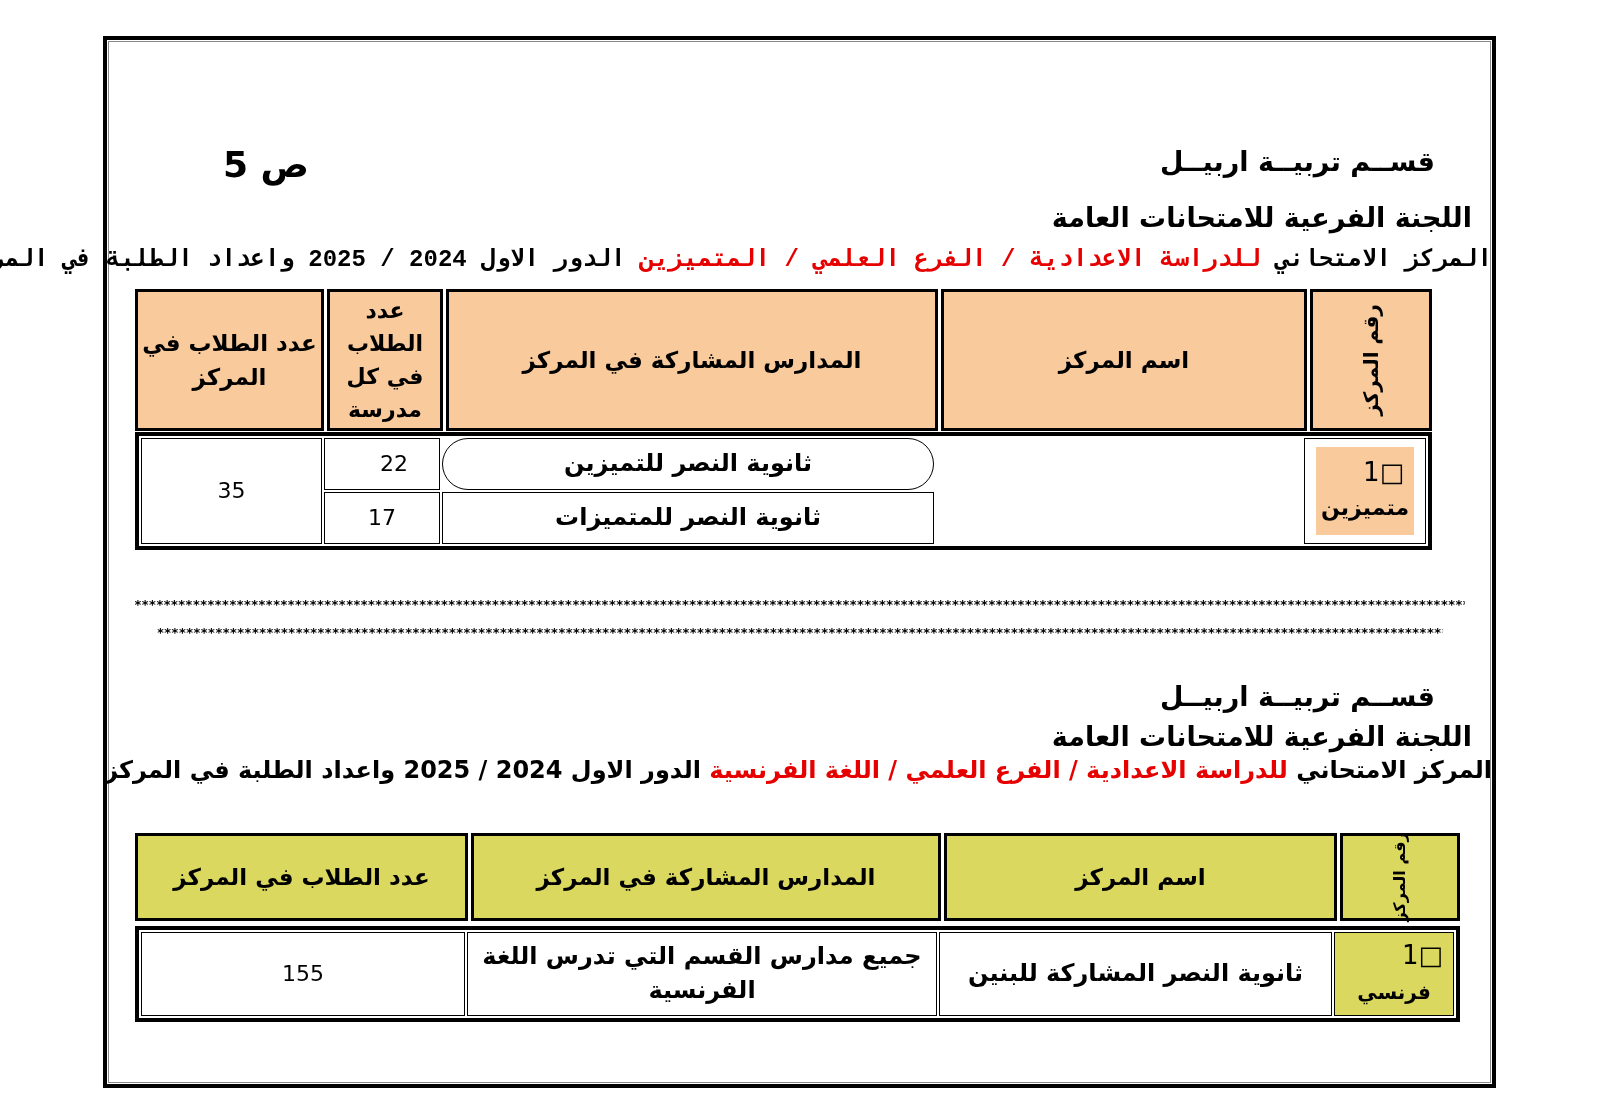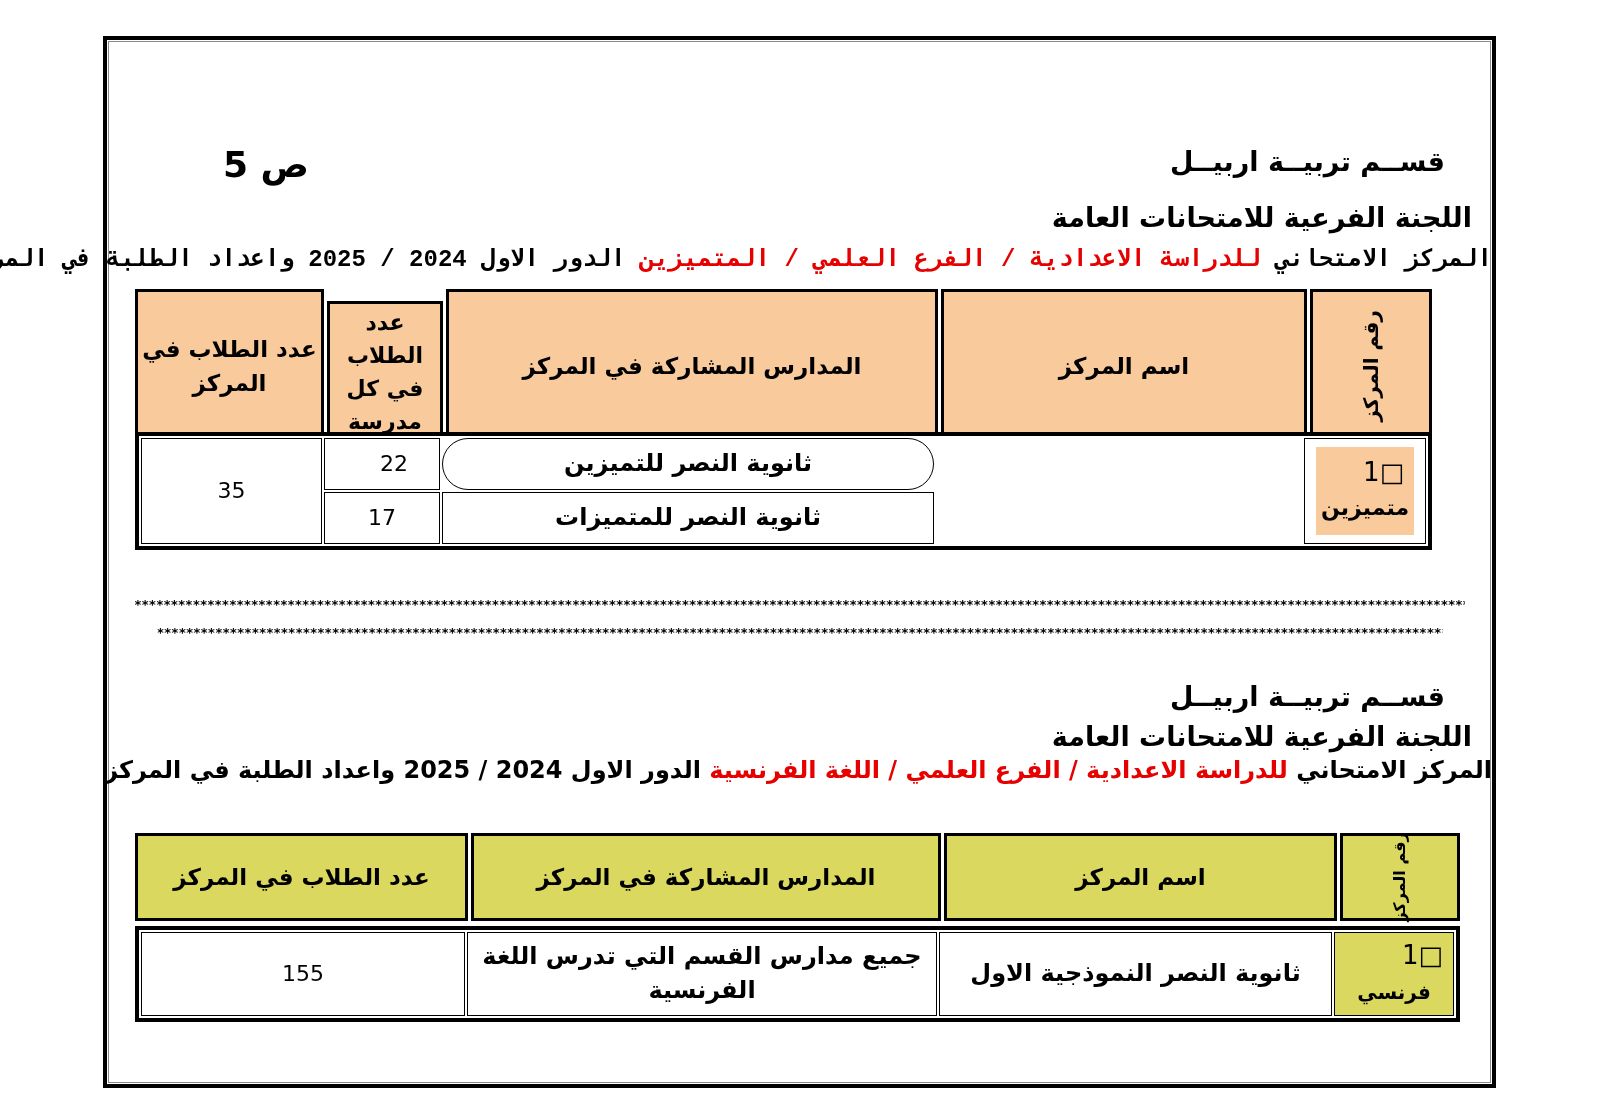--- a/index.html
+++ b/index.html
@@ -11,21 +11,21 @@
     position:absolute;left:103px;top:36px;width:1385px;height:1044px;
     border:4px solid #000;background:#fff;
   }
   .frame-liner{position:absolute;inset:1px;border:1px solid #8a8a8a;pointer-events:none;}
 
   .abs{position:absolute;}
 
   .page-num{left:100px;top:104px;font-size:36px;font-weight:bold;direction:rtl;}
 
   .head-line{position:absolute;direction:rtl;font-weight:bold;font-size:27px;white-space:nowrap;}
-  .dept{right:47px;}
+  .dept{right:57px;}
   .committee{right:20px;}
 
   .title-line{
     position:absolute;left:0;width:100%;text-align:center;direction:rtl;
     font-weight:bold;font-size:24px;white-space:nowrap;
   }
   .red{color:#e60000;}
 
   .divider{
     position:absolute;left:50%;transform:translateX(-50%);
@@ -88,21 +88,21 @@
   <div class="head-line dept" style="top:106px;">قســم تربيــة اربيــل</div>
   <div class="head-line committee" style="top:162px;">اللجنة الفرعية للامتحانات العامة</div>
   <div class="title-line" style="top:204px;font-family:Liberation Mono, monospace;"><span>المركز الامتحاني </span><span class="red">للدراسة الاعدادية / الفرع العلمي / المتميزين</span><span> الدور الاول 2024 / 2025 واعداد الطلبة في المركز</span></div>
 
   <div class="thead t1" style="left:28px;top:249px;width:1297px;height:139px;grid-template-columns:122px 366px 492px 116px 1fr;">
     <div class="th th-rot">
         <span>رقم المركز</span>
       </div>
     <div class="th">اسم المركز</div>
     <div class="th">المدارس المشاركة في المركز</div>
-    <div class="th" style="font-size:22px;margin-top:12px;">عدد الطلاب في كل مدرسة</div>
+    <div class="th" style="font-size:22px;">عدد الطلاب في كل مدرسة</div>
     <div class="th">عدد الطلاب في المركز</div>
   </div>
 
   <div class="tbody" style="left:28px;top:392px;width:1297px;height:118px;">
     <div class="tbody-grid" style="grid-template-columns:122px 366px 492px 116px 1fr;grid-template-rows:1fr 1fr;">
       <div class="td span2" style="grid-column:1;">
         <div class="badge">
           <span class="marker">1□</span>
           <span class="badge-label">متميزين</span>
         </div>
@@ -132,18 +132,18 @@
   </div>
 
   <div class="tbody" style="left:28px;top:886px;width:1325px;height:96px;">
     <div class="tbody-grid" style="grid-template-columns:120px 393px 470px 1fr;grid-template-rows:1fr;">
       <div class="td cell-yellow" style="grid-column:1;">
         <div class="cell-yellow-inner">
           <span class="marker">1□</span>
           <span class="badge-label" style="font-size:20px;">فرنسي</span>
         </div>
       </div>
-      <div class="td" style="grid-column:2;">ثانوية النصر النموذجية الاول</div>
+      <div class="td" style="grid-column:2;">ثانوية النصر المشاركة للبنين</div>
       <div class="td" style="grid-column:3;">جميع مدارس القسم التي تدرس اللغة الفرنسية</div>
       <div class="td num" style="grid-column:4;">155</div>
     </div>
   </div>
 </div>
 
 </body></html>

